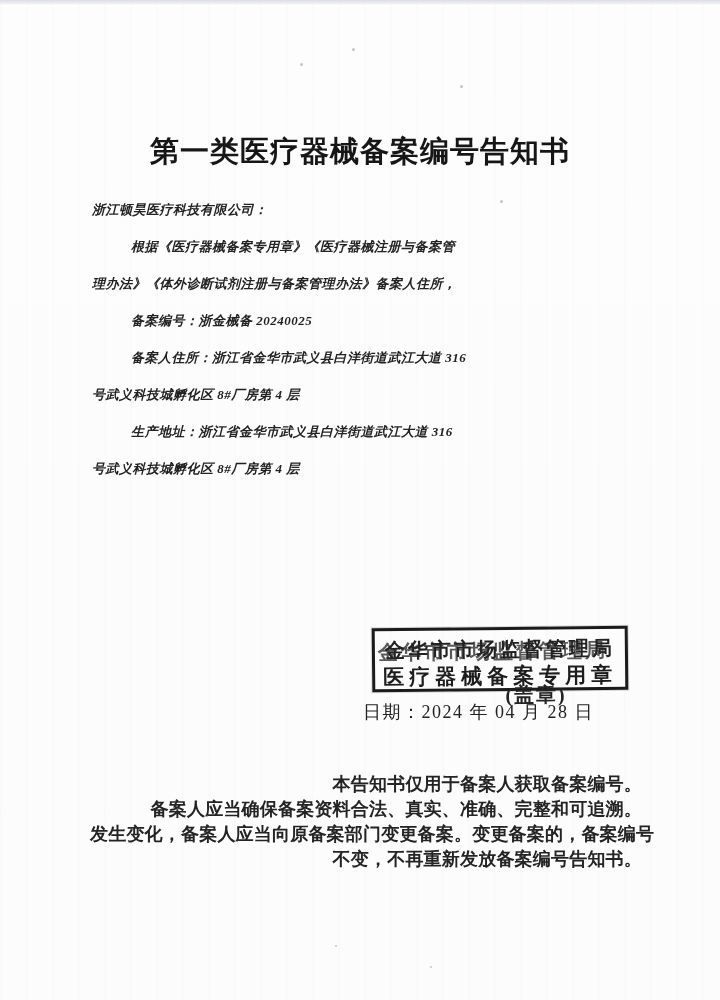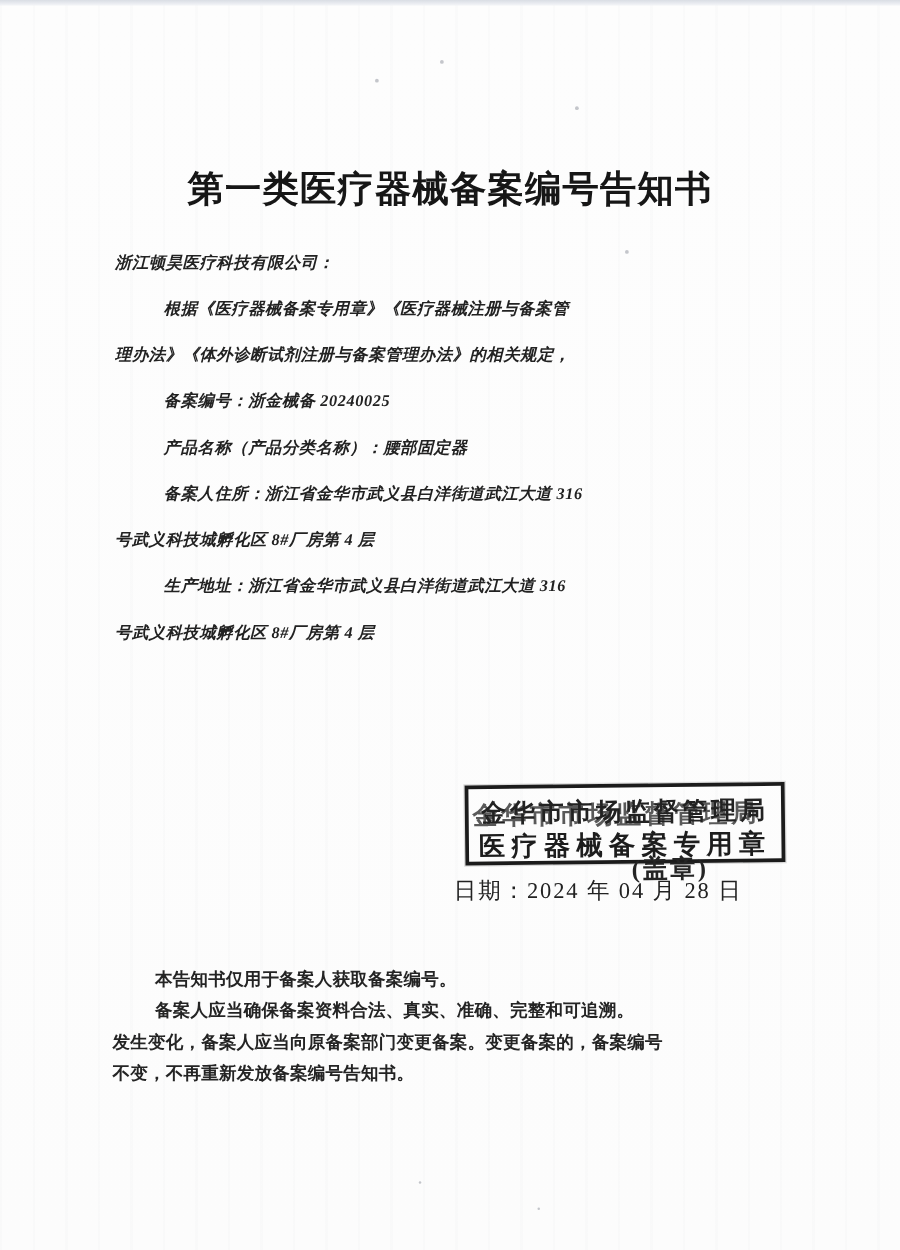--- a/index.html
+++ b/index.html
@@ -117,23 +117,24 @@
     font-weight: 400;
     letter-spacing: 1.5px;
     color: #222;
     white-space: nowrap;
   }
   .notes-block {
     position: absolute;
     top: 772px;
     left: 90px;
     width: 552px;
-    font-size: 14px;
+    font-size: 18px;
     font-weight: 600;
     color: #242424;
+    text-align: right;
   }
   .note-line {
     line-height: 25px;
     white-space: nowrap;
     letter-spacing: 0.2px;
   }
   .note-indent { padding-left: 34px; }
   .speck {
     position: absolute;
     width: 3px; height: 3px;
@@ -159,23 +160,22 @@
   <div class="speck s3"></div>
   <div class="speck s4"></div>
   <div class="speck s5"></div>
   <div class="speck s6"></div>
 
   <div class="doc-title">第一类医疗器械备案编号告知书</div>
 
   <div class="body-block">
     <div class="body-line">浙江顿昊医疗科技有限公司：</div>
     <div class="body-line indent">根据《医疗器械备案专用章》《医疗器械注册与备案管</div>
-    <div class="body-line">理办法》《体外诊断试剂注册与备案管理办法》的相关规定，</div>
+    <div class="body-line">理办法》《体外诊断试剂注册与备案管理办法》备案人住所，</div>
     <div class="body-line indent">备案编号：浙金械备 20240025</div>
-    <div class="body-line indent">产品名称（产品分类名称）：腰部固定器</div>
     <div class="body-line indent">备案人住所：浙江省金华市武义县白洋街道武江大道 316</div>
     <div class="body-line">号武义科技城孵化区 8#厂房第 4 层</div>
     <div class="body-line indent">生产地址：浙江省金华市武义县白洋街道武江大道 316</div>
     <div class="body-line">号武义科技城孵化区 8#厂房第 4 层</div>
   </div>
 
   <div class="stamp-wrap">
     <div class="stamp-box">
       <div class="stamp-line1-ghost">金华市市场监督管理局</div>
       <div class="stamp-line1">金华市市场监督管理局</div>

